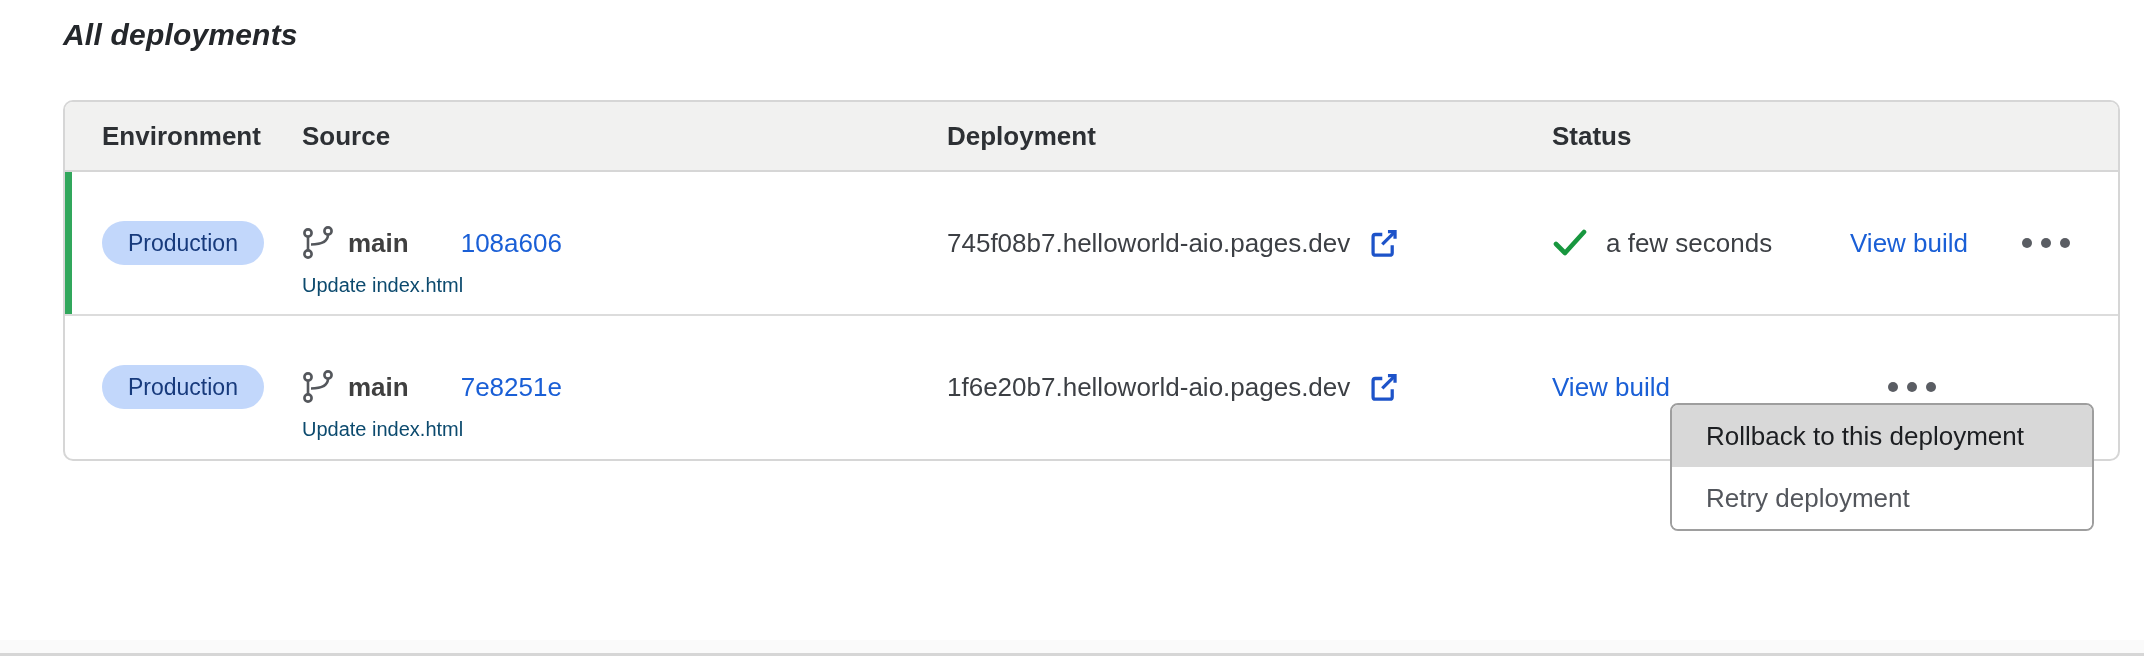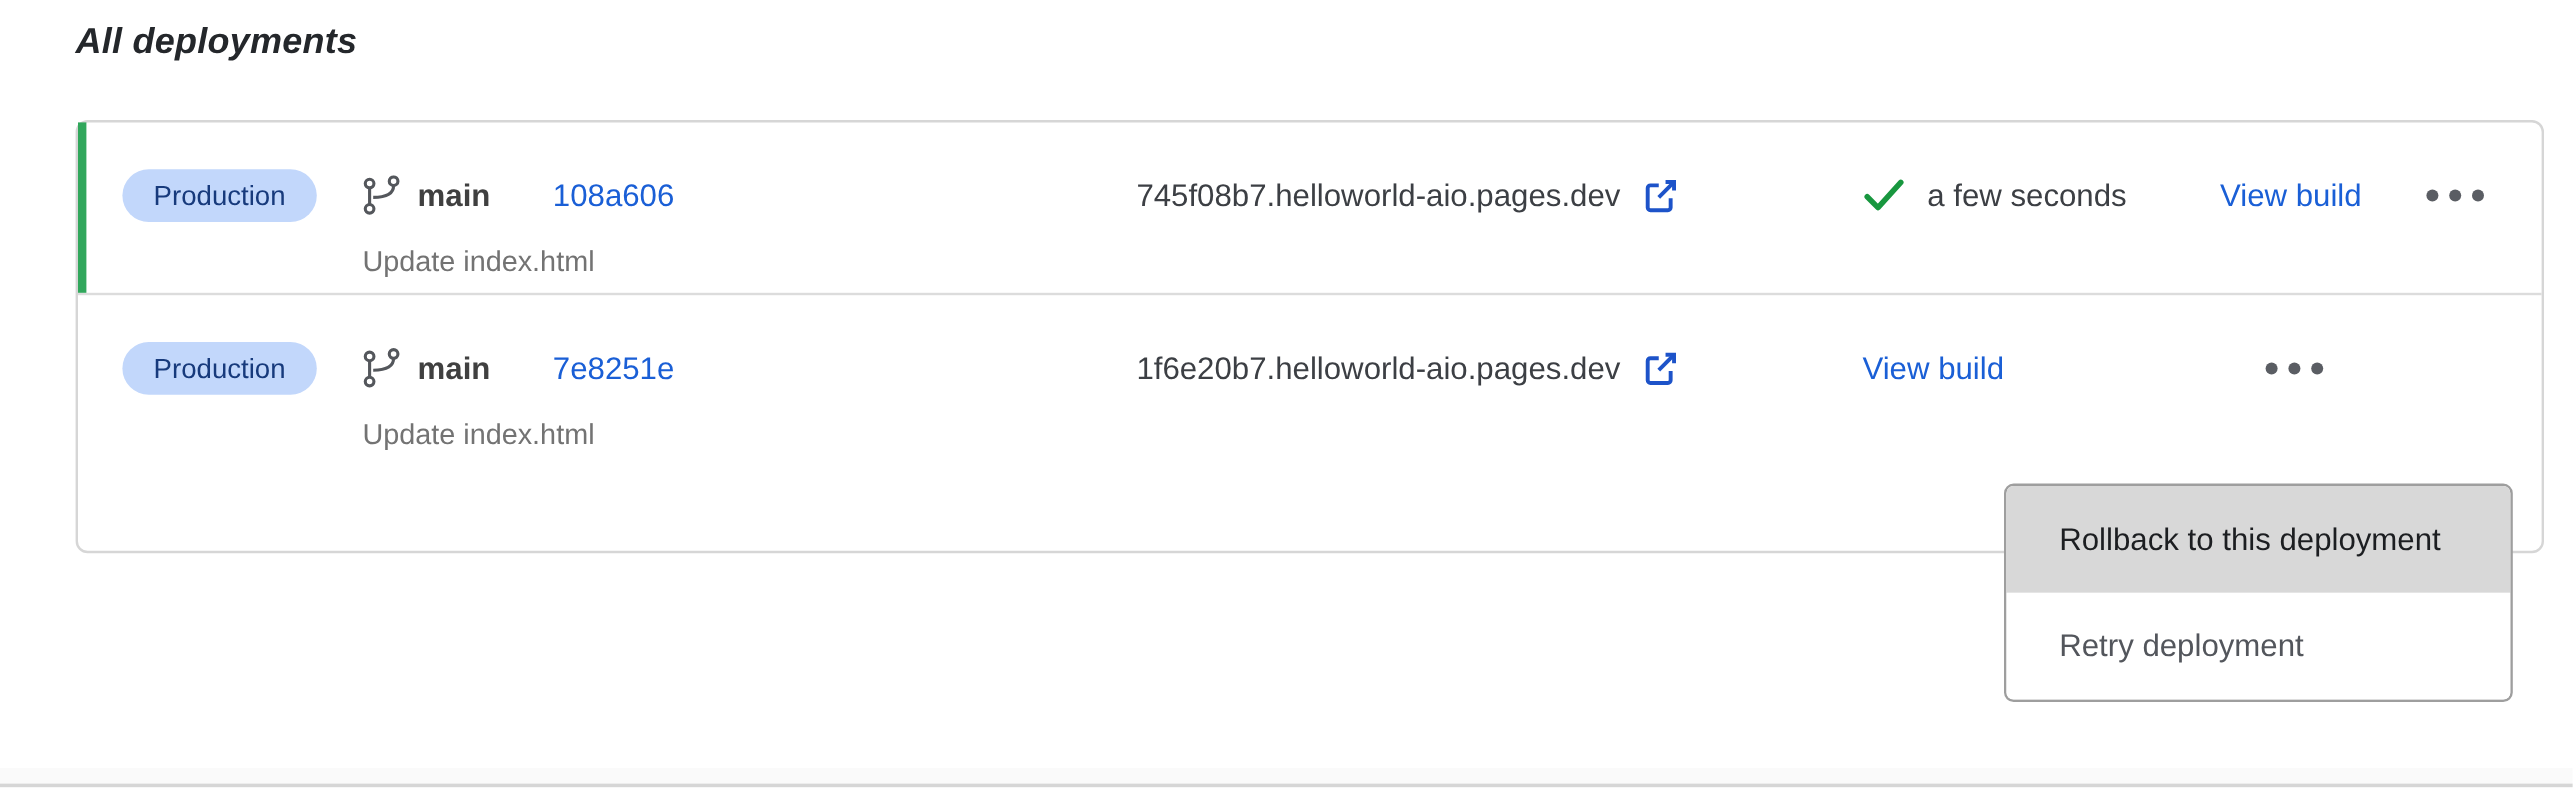--- a/index.html
+++ b/index.html
@@ -34,24 +34,24 @@
   }
   .th.env { padding-left: 37px; }
 
   .trow { position: relative; }
   .trow.first { height: 144px; border-bottom: 2px solid #dcdcdc; }
   .trow.second { height: 139px; }
   .current-strip {
     position: absolute; left: 0; top: 0; bottom: 0; width: 7px;
     background: #31a75c;
   }
-  .cell { padding-top: 38px; }
+  .cell { padding-top: 48px; }
   .cell.env { padding-left: 37px; }
   .line1 { display: flex; align-items: center; height: 46px; }
-  .line2 { margin-top: 16px; font-size: 24px; color: #737373; line-height: 34px; }
+  .line2 { margin-top: 2px; font-size: 20px; color: #0c4a6e; line-height: 34px; }
 
   .badge {
     display: inline-flex; align-items: center;
     height: 44px; padding: 0 26px;
     background: #c2d7fb; color: #173a7c;
     border-radius: 24px; font-size: 23px;
   }
 
   .branch-icon { margin-right: 14px; display: inline-flex; }
   .branch-name { font-size: 26px; font-weight: 700; color: #404040; margin-right: 52px; }
@@ -73,37 +73,45 @@
 
   
   .context-menu {
     position: absolute; left: 1670px; top: 403px;
     width: 424px;
     background: #ffffff;
     border: 2px solid #9e9e9e; border-radius: 8px;
     overflow: hidden; z-index: 10;
   }
   .menu-item {
-    height: 89px; display: flex; align-items: center;
-    padding-left: 44px; font-size: 26px; color: #53565c;
+    height: 62px; display: flex; align-items: center;
+    padding-left: 34px; font-size: 26px; color: #53565c;
     cursor: pointer; background: #fff;
   }
   .menu-item.highlighted { background: #d8d8d8; color: #1c1e21; }
 
   
   .footer-strip { position: absolute; left: 0; top: 640px; width: 2144px; height: 13px; background: #fafafa; }
   .footer-line  { position: absolute; left: 0; top: 653px; width: 2144px; height: 3px; background: #d6d6d6; }
 </style>
 </head>
 <body>
 
 <div class="page-title">All deployments</div>
 
 <div class="deploy-table">
 
+  <div class="grid-row thead">
+    <div class="th env">Environment</div>
+    <div class="th">Source</div>
+    <div class="th">Deployment</div>
+    <div class="th">Status</div>
+    <div class="th"></div>
+    <div class="th"></div>
+  </div>
 
   <div class="grid-row trow first">
     <div class="current-strip"></div>
 
     <div class="cell env">
       <div class="line1">
         <span class="badge">Production</span>
       </div>
     </div>
 

